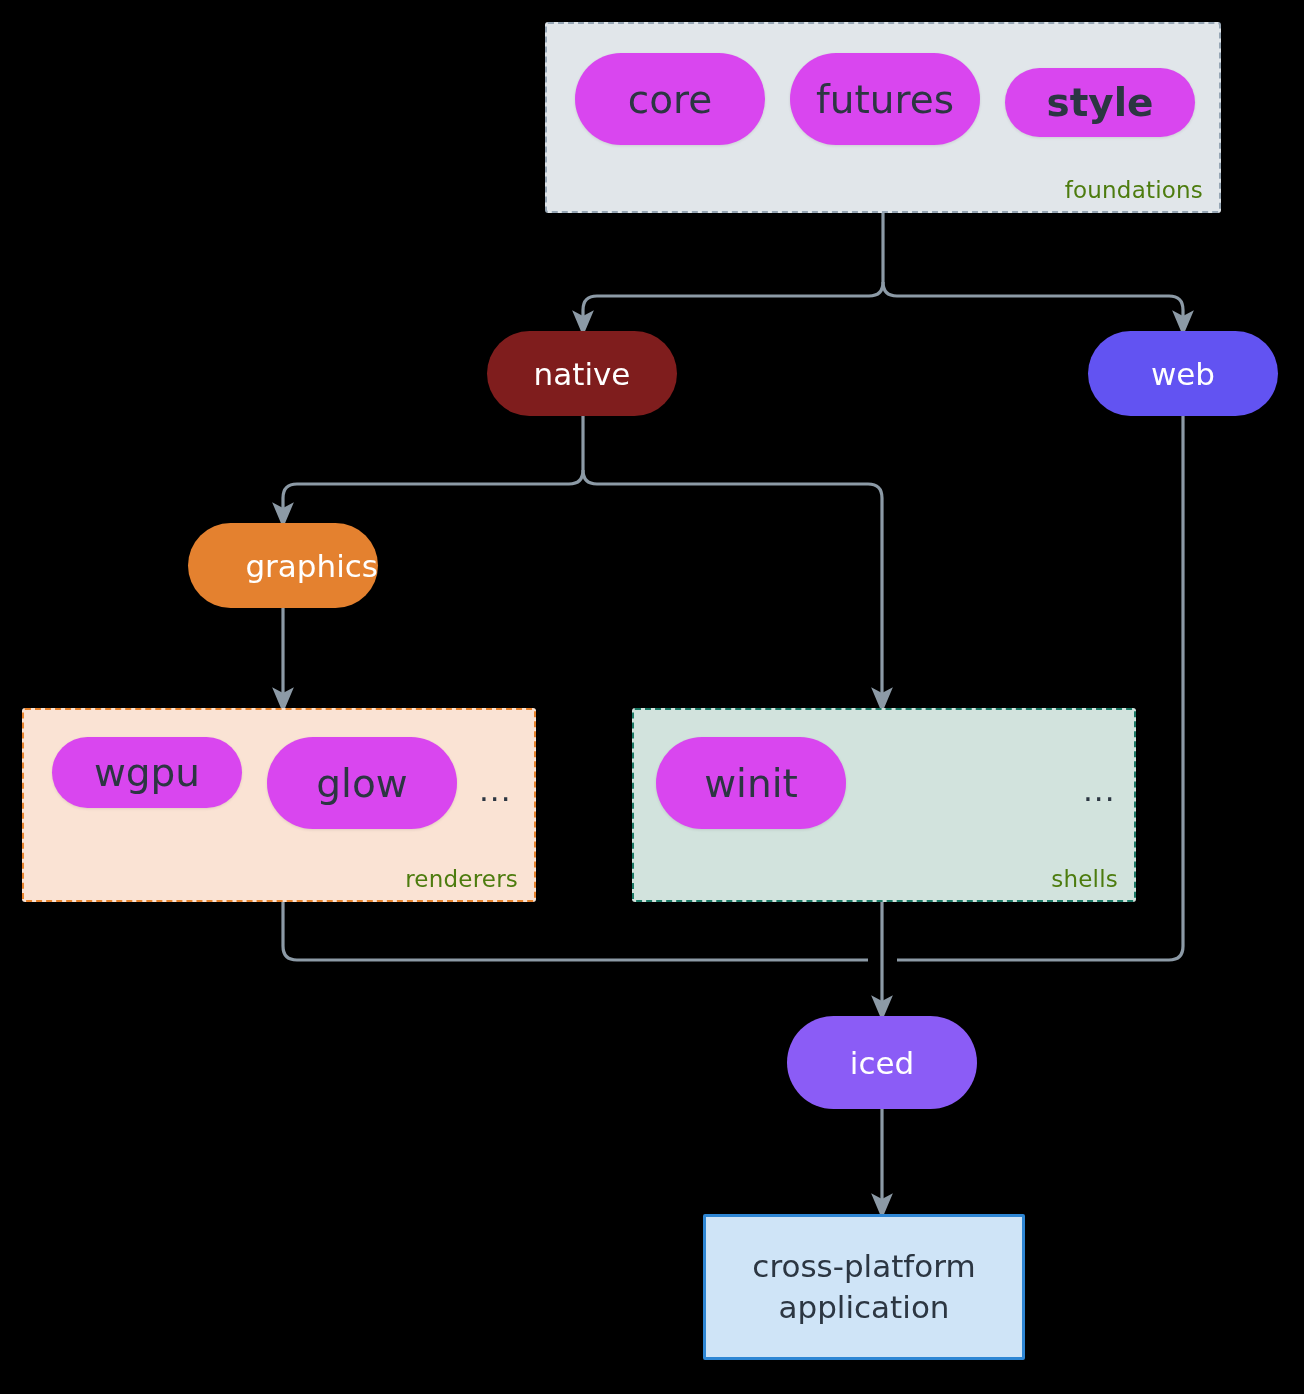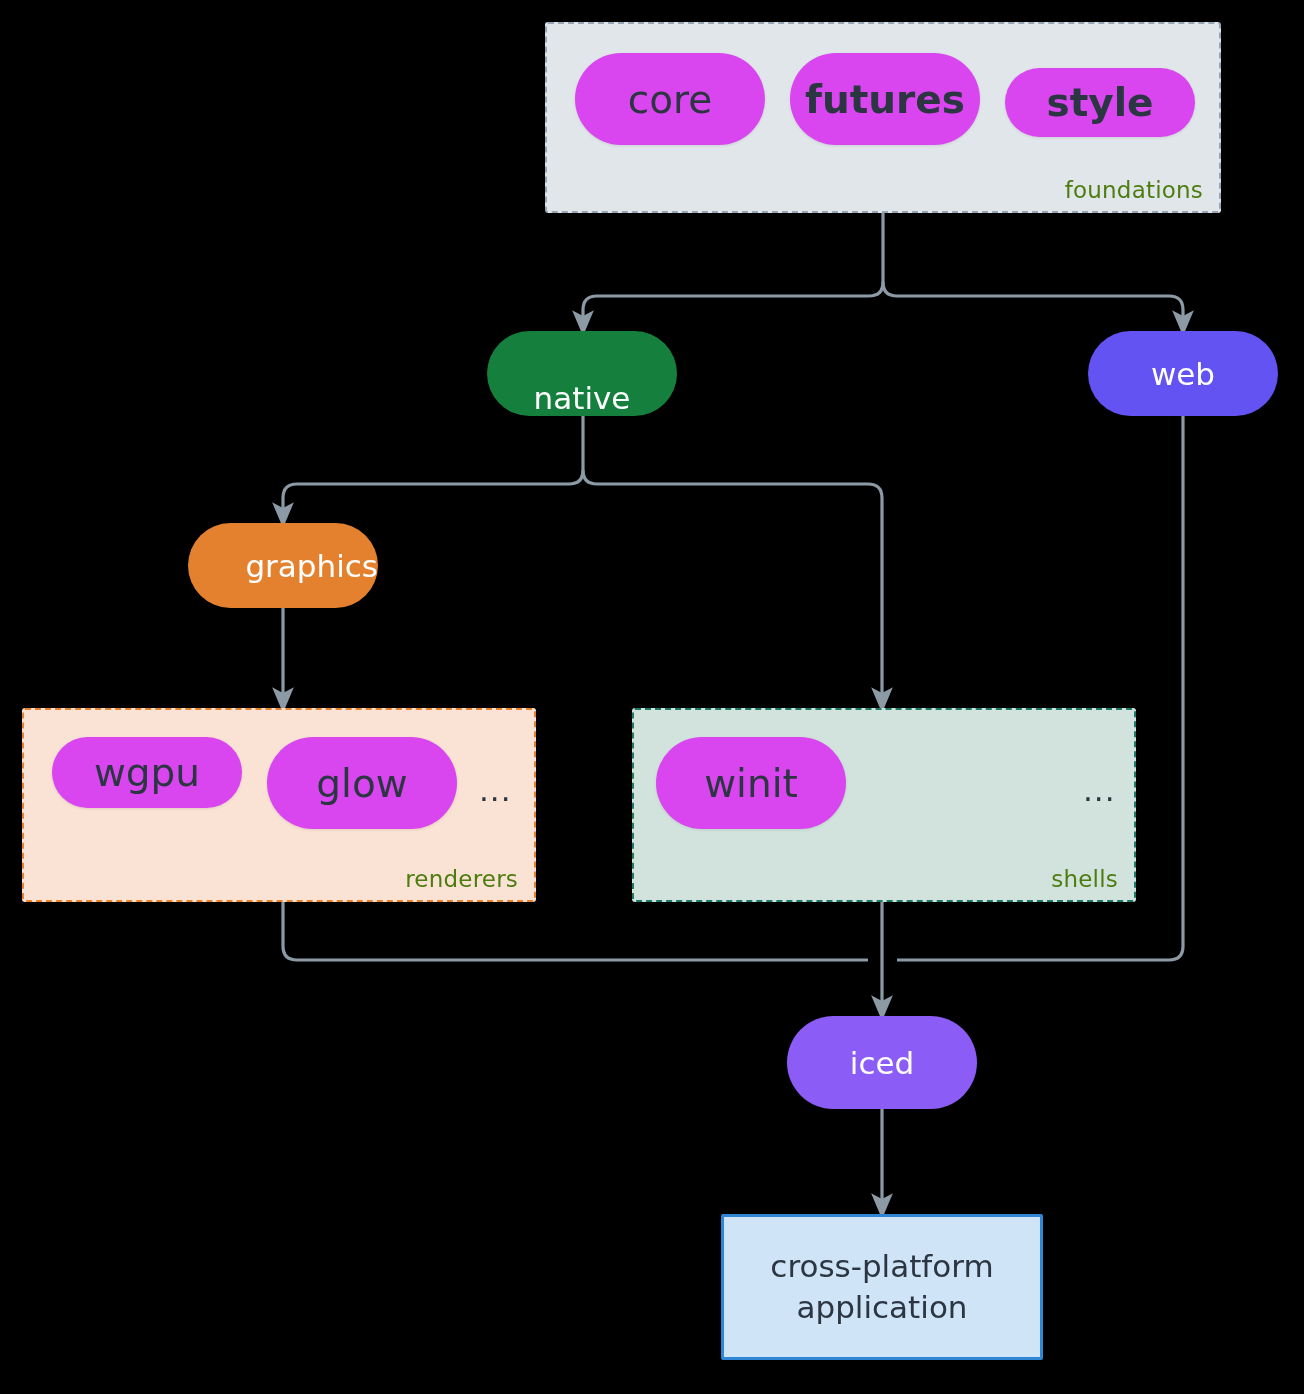--- a/index.html
+++ b/index.html
@@ -81,42 +81,41 @@
     display: flex;
     align-items: center;
     justify-content: center;
     color: #ffffff;
     font-size: 31px;
     white-space: nowrap;
     box-sizing: border-box;
   }
   .node-native {
     left: 487px; top: 331px; width: 190px; height: 85px;
-    background: #15803d;
-    border-radius: 999px;
-    align-items: flex-end;
+    background: #7f1d1d;
+    border-radius: 999px;
   }
   .node-web {
     left: 1088px; top: 331px; width: 190px; height: 85px;
     background: #6253f2;
     border-radius: 999px;
   }
   .node-graphics {
     left: 188px; top: 523px; width: 190px; height: 85px;
     background: #e4812f;
     border-radius: 999px;
     justify-content: flex-end;
   }
   .node-iced {
     left: 787px; top: 1016px; width: 190px; height: 93px;
     background: #8b5cf6;
     border-radius: 999px;
   }
   .node-app {
-    left: 721px; top: 1214px; width: 322px; height: 146px;
+    left: 703px; top: 1214px; width: 322px; height: 146px;
     background: #cfe4f7;
     border: 3px solid #2e86d4;
     border-radius: 2px;
     color: #2c3642;
     flex-direction: column;
     line-height: 1.33;
     text-align: center;
   }
 </style>
 </head>
@@ -153,21 +152,21 @@
       <path d="M882,902 L882,1010" marker-end="url(#arrow)"></path>
 
       <path d="M882,1099 L882,1208" marker-end="url(#arrow)"></path>
     </g>
   </svg>
 
   <div class="group group-foundations">
     <div class="pill-white" style="left:28px; top:29px; width:190px; height:92px;">
       <span>core</span>
     </div>
-    <div class="pill-white" style="left:243px; top:29px; width:190px; height:92px;font-weight:bold;">
+    <div class="pill-white" style="left:243px; top:29px; width:190px; height:92px;">
       <span>futures</span>
     </div>
     <div class="pill-white" style="left:458px; top:44px; width:190px; height:69px;font-weight:bold;">
       <span>style</span>
     </div>
     <div class="group-label">foundations</div>
   </div>
 
   <div class="node node-native">
     <span>native</span>

